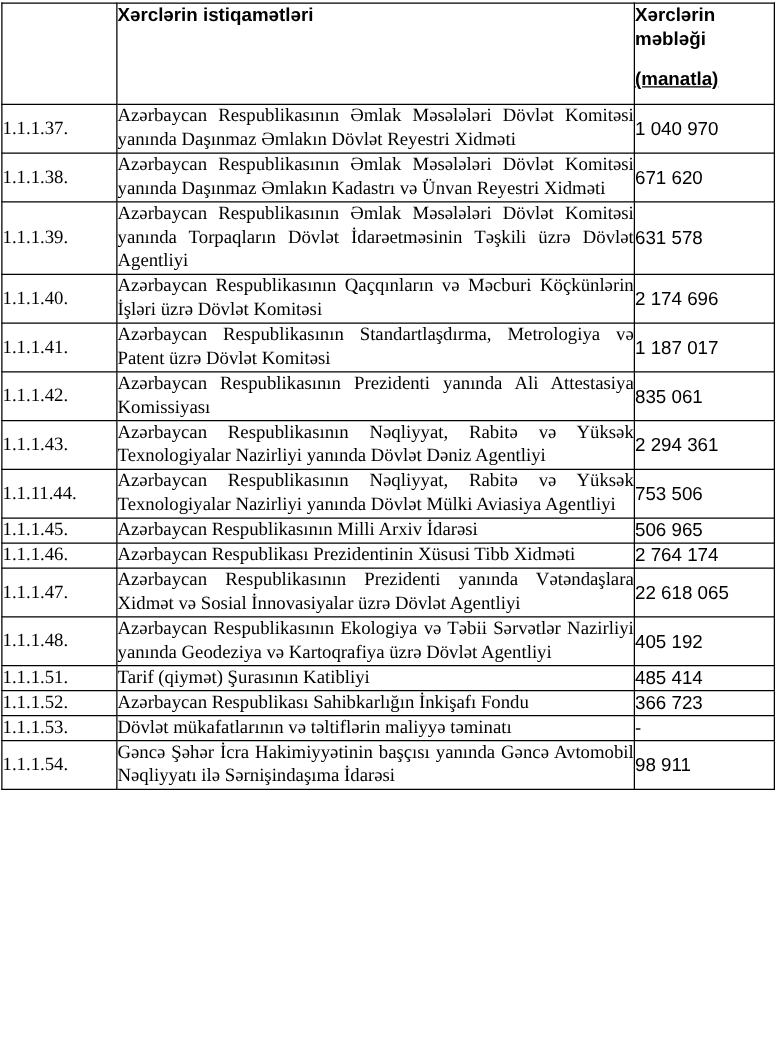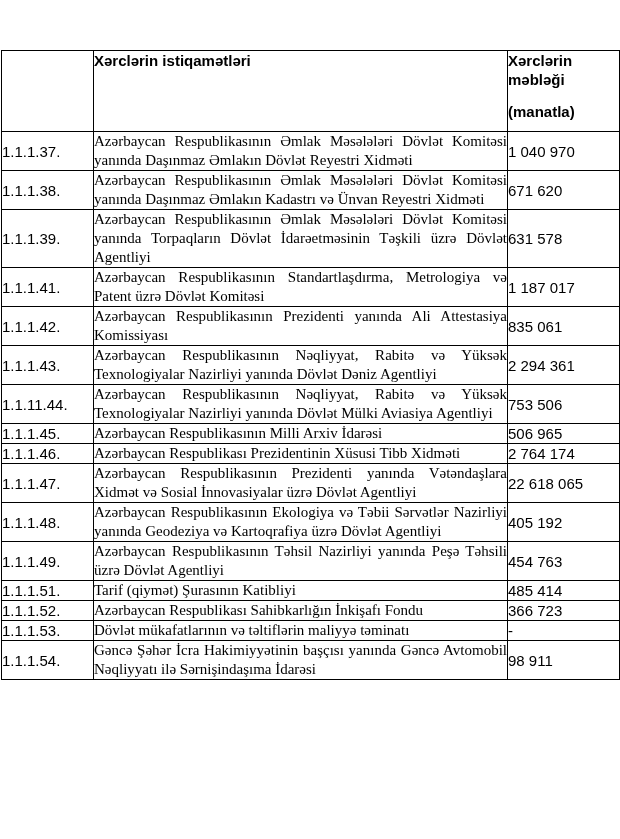--- a/index.html
+++ b/index.html
@@ -6,21 +6,20 @@
     margin: 0;
     padding: 0;
     background: #ffffff;
     font-family: "Liberation Sans", "DejaVu Sans", sans-serif;
     color: #000000;
   }
   .page {
     width: 620px;
     box-sizing: border-box;
     padding: 2px 1px 1px 1px;
-    margin-top: 48px;
   }
   table.budget {
     width: 618px;
     border-collapse: collapse;
     table-layout: fixed;
   }
   table.budget col.c-code   { width: 92px; }
   table.budget col.c-desc   { width: 414px; }
   table.budget col.c-amount { width: 112px; }
   table.budget td, table.budget th {
@@ -30,26 +29,27 @@
     font-weight: normal;
     padding: 0;
     overflow: hidden;
   }
   
   tr.head th { font-weight: bold; text-align: left; vertical-align: top; }
   tr.head { height: 81px; }
   th.h-code { }
   th.h-desc { vertical-align: middle; padding-left: 3px; }
   th.h-amount { padding: 2px 1px 2px 2px; }
-  th.h-amount .unit { margin-top: 13px; }
+  th.h-amount .unit { margin-top: 13px; text-decoration: underline; }
   
   td.code {
     vertical-align: middle;
     padding-left: 4px;
     white-space: nowrap;
+    font-family: Liberation Serif, serif;
   }
   td.desc {
     text-align: justify;
     vertical-align: middle;
     padding: 1px 2px 1px 3px;
     font-family: Liberation Serif, serif;
   }
   td.amount {
     vertical-align: middle;
     padding-left: 2px;
@@ -86,20 +86,25 @@
           <td class="code">1.1.1.38.</td>
           <td class="desc">Azərbaycan Respublikasının Əmlak Məsələləri Dövlət Komitəsi yanında Daşınmaz Əmlakın Kadastrı və Ünvan Reyestri Xidməti</td>
           <td class="amount">671 620</td>
         </tr>
         <tr>
           <td class="code">1.1.1.39.</td>
           <td class="desc">Azərbaycan Respublikasının Əmlak Məsələləri Dövlət Komitəsi yanında Torpaqların Dövlət İdarəetməsinin Təşkili üzrə Dövlət Agentliyi</td>
           <td class="amount">631 578</td>
         </tr>
         <tr>
+          <td class="code">1.1.1.40.</td>
+          <td class="desc">Azərbaycan Respublikasının Qaçqınların və Məcburi Köçkünlərin İşləri üzrə Dövlət Komitəsi</td>
+          <td class="amount">2 174 696</td>
+        </tr>
+        <tr>
           <td class="code">1.1.1.41.</td>
           <td class="desc">Azərbaycan Respublikasının Standartlaşdırma, Metrologiya və Patent üzrə Dövlət Komitəsi</td>
           <td class="amount">1 187 017</td>
         </tr>
         <tr>
           <td class="code">1.1.1.42.</td>
           <td class="desc">Azərbaycan Respublikasının Prezidenti yanında Ali Attestasiya Komissiyası</td>
           <td class="amount">835 061</td>
         </tr>
         <tr>
@@ -126,25 +131,20 @@
           <td class="code">1.1.1.47.</td>
           <td class="desc">Azərbaycan Respublikasının Prezidenti yanında Vətəndaşlara Xidmət və Sosial İnnovasiyalar üzrə Dövlət Agentliyi</td>
           <td class="amount">22 618 065</td>
         </tr>
         <tr>
           <td class="code">1.1.1.48.</td>
           <td class="desc">Azərbaycan Respublikasının Ekologiya və Təbii Sərvətlər Nazirliyi yanında Geodeziya və Kartoqrafiya üzrə Dövlət Agentliyi</td>
           <td class="amount">405 192</td>
         </tr>
         <tr>
-          <td class="code">1.1.1.49.</td>
-          <td class="desc">Azərbaycan Respublikasının Təhsil Nazirliyi yanında Peşə Təhsili üzrə Dövlət Agentliyi</td>
-          <td class="amount">454 763</td>
-        </tr>
-        <tr>
           <td class="code">1.1.1.51.</td>
           <td class="desc">Tarif (qiymət) Şurasının Katibliyi</td>
           <td class="amount">485 414</td>
         </tr>
         <tr>
           <td class="code">1.1.1.52.</td>
           <td class="desc">Azərbaycan Respublikası Sahibkarlığın İnkişafı Fondu</td>
           <td class="amount">366 723</td>
         </tr>
         <tr>

